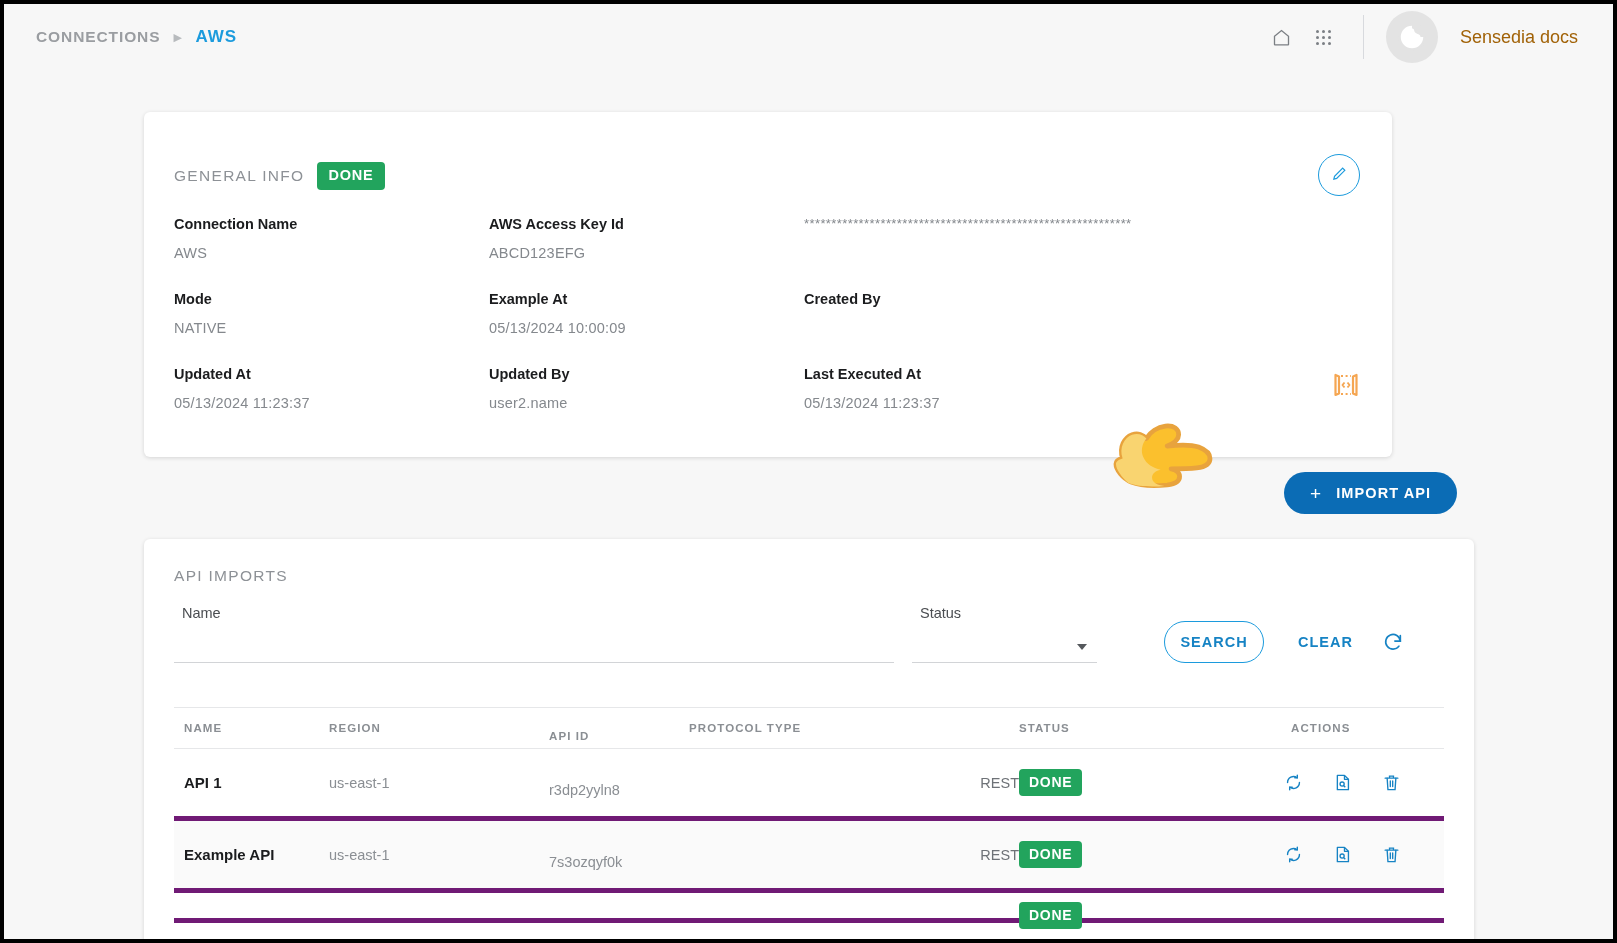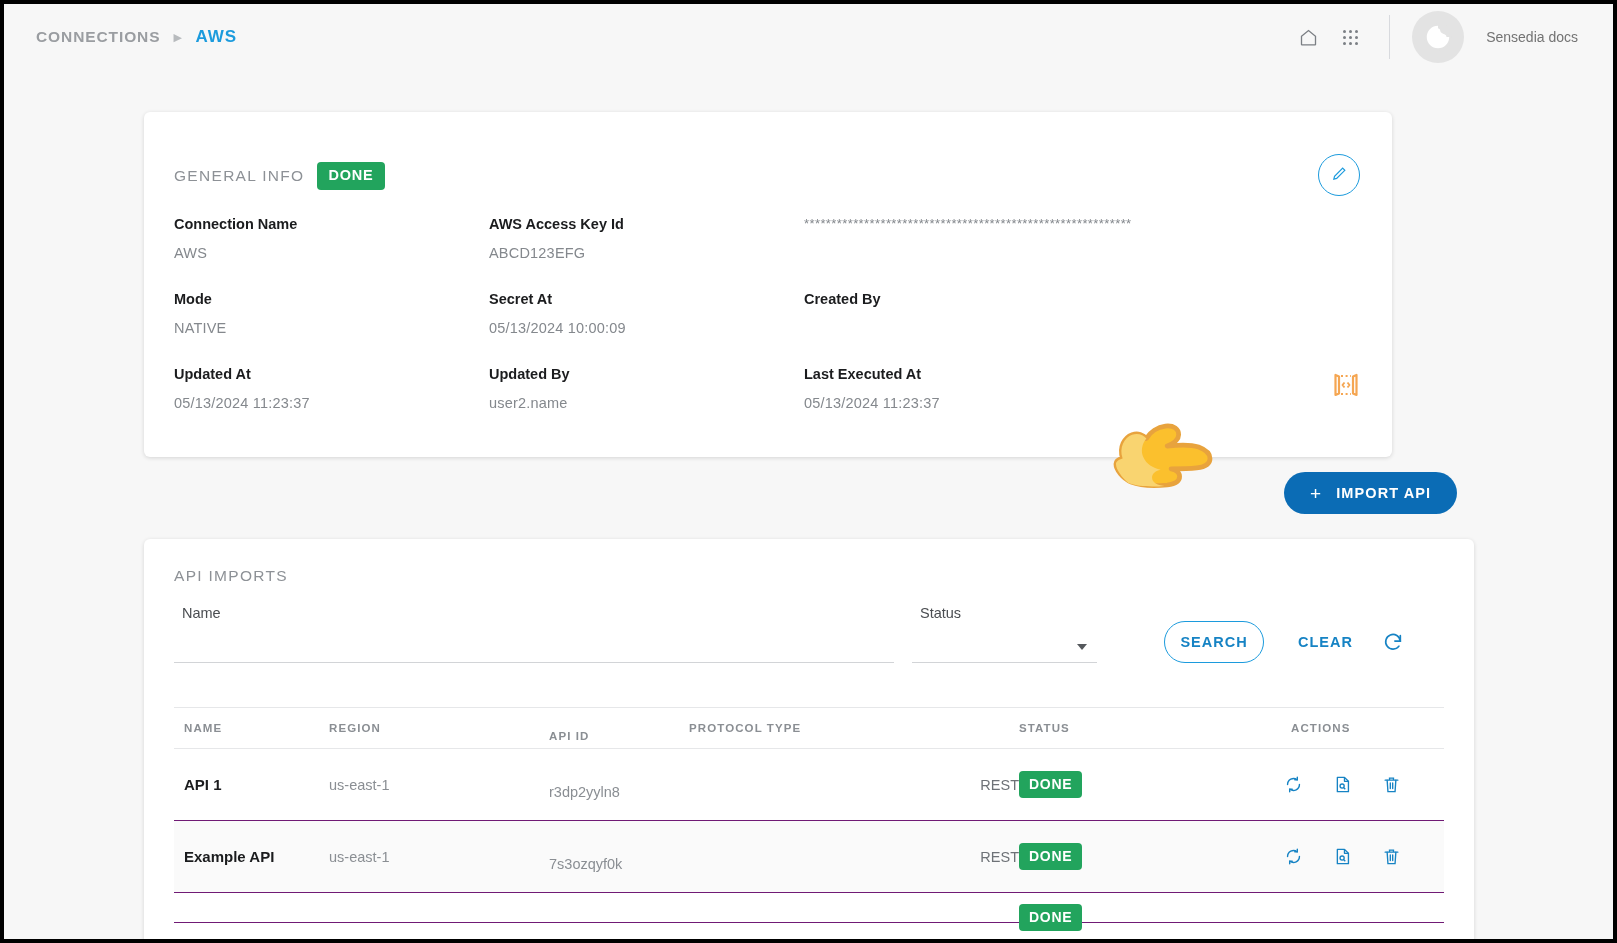--- a/index.html
+++ b/index.html
@@ -71,22 +71,22 @@
     margin: 0 22px 0 18px;
   }
   .avatar {
     width: 52px; height: 52px;
     border-radius: 50%;
     background: #e3e3e3;
     display: flex; align-items: center; justify-content: center;
   }
   .user-name {
     margin-left: 22px;
-    font-size: 14px;
-    color: #737373;
+    font-size: 18px;
+    color: #a16207;
   }
   .grid-icon {
     display: grid;
     grid-template-columns: repeat(3, 3px);
     grid-template-rows: repeat(3, 3px);
     gap: 3px;
   }
   .grid-icon i {
     display: block;
     width: 3px; height: 3px;
@@ -301,21 +301,21 @@
     border-bottom: 1px solid #e6e7e9;
     font-size: 11.5px;
     color: #8a8e93;
     letter-spacing: 1.1px;
     font-weight: 700;
   }
   .trow {
     display: flex;
     align-items: center;
     height: 72px;
-    border-bottom: 1px solid #701a75;
+    border-bottom: 5px solid #701a75;
     background: #ffffff;
   }
   .trow.alt { background: #fafafa; }
   .c-name   { width: 155px; padding-left: 10px; }
   .c-region { width: 220px; }
   .c-apiid  { width: 140px; margin-top: 15px; }
   .c-proto  { width: 330px; }
   .c-status { width: 250px; }
   .c-actions{ width: 175px; display: flex; justify-content: flex-start; gap: 30px; padding-left: 15px; }
   .thead .c-actions { justify-content: flex-start; padding-left: 22px; }
@@ -418,21 +418,21 @@
           <div class="secret-value">************************************************************</div>
         </div>
       </div>
 
       <div class="field-row">
         <div class="field">
           <div class="field-label">Mode</div>
           <div class="field-value">NATIVE</div>
         </div>
         <div class="field">
-          <div class="field-label">Secret At</div>
+          <div class="field-label">Example At</div>
           <div class="field-value">05/13/2024 10:00:09</div>
         </div>
         <div class="field wide">
           <div class="field-label">Created By</div>
         </div>
       </div>
 
       <div class="field-row">
         <div class="field">
           <div class="field-label">Updated At</div>

